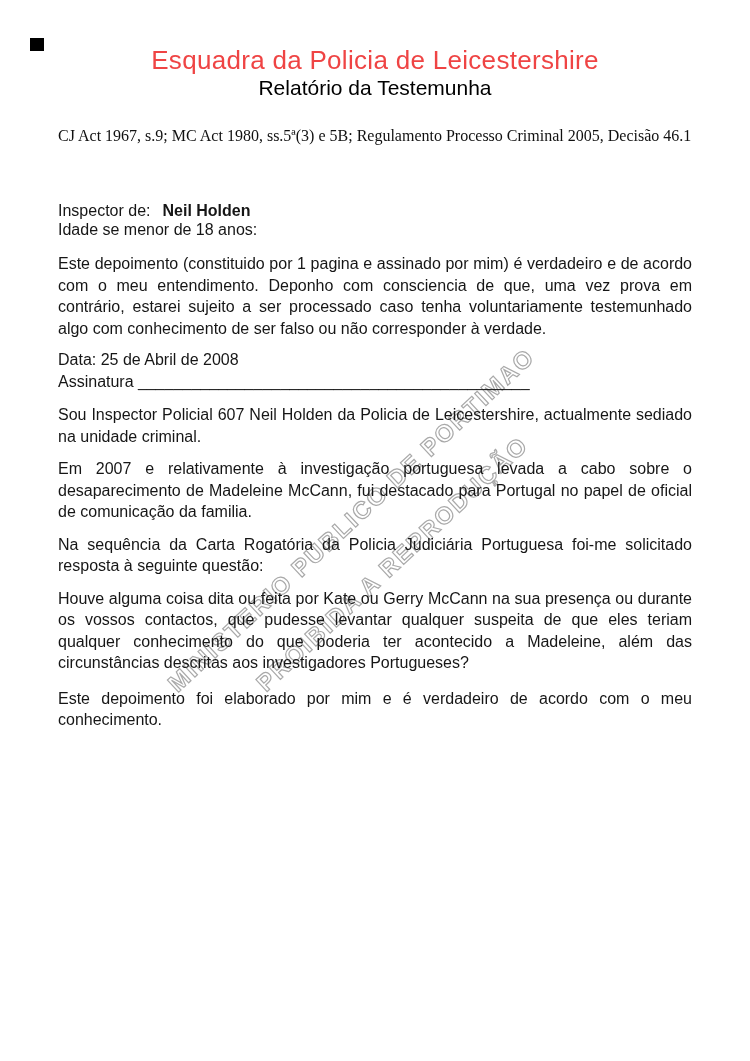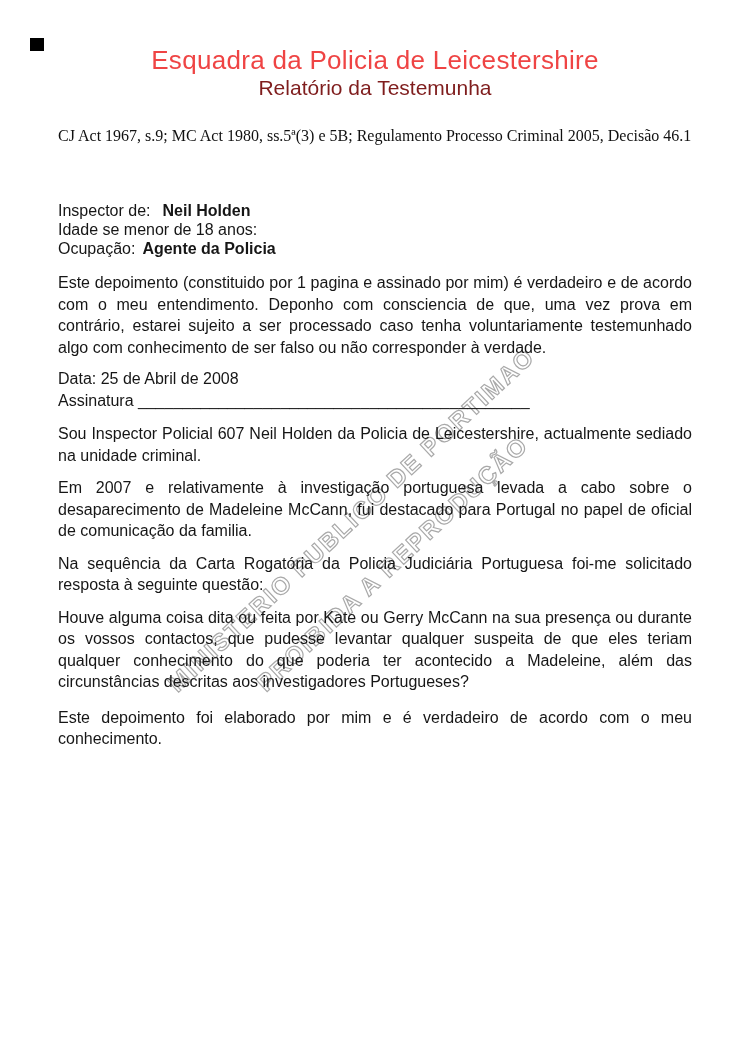--- a/index.html
+++ b/index.html
@@ -34,21 +34,21 @@
     line-height: 30px;
     letter-spacing: 0.3px;
     color: #ef4444;
   }
   .doc-subtitle {
     margin: 0;
     font-size: 21px;
     font-weight: 400;
     text-align: center;
     line-height: 26px;
-    color: #7f1d1d;
+    color: #000000;
   }
   .legal-ref {
     margin-top: 25px;
     font-family: "Liberation Serif", serif;
     font-size: 16px;
     line-height: 20px;
     color: #111111;
     white-space: nowrap;
   }
   .fields {
@@ -112,23 +112,20 @@
 
     <div class="legal-ref">CJ Act 1967, s.9; MC Act 1980, ss.5ª(3) e 5B; Regulamento Processo Criminal 2005, Decisão 46.1</div>
 
     <div class="fields">
       <div class="field-row">
         <span class="field-label">Inspector de:</span><span class="field-value wide-gap">Neil Holden</span>
       </div>
       <div class="field-row">
         <span class="field-label">Idade se menor de 18 anos:</span><span class="field-value"></span>
       </div>
-      <div class="field-row">
-        <span class="field-label">Ocupação:</span><span class="field-value">Agente da Policia</span>
-      </div>
     </div>
 
     <p class="para gap-lg">Este depoimento (constituido por 1 pagina e assinado por mim) é verdadeiro e de acordo com o meu entendimento. Deponho com consciencia de que, uma vez prova em contrário, estarei sujeito a ser processado caso tenha voluntariamente testemunhado algo com conhecimento de ser falso ou não corresponder à verdade.</p>
 
     <div class="date-sig-block">
       <div class="date-line">Data: 25 de Abril de 2008</div>
       <div class="sig-line">
         <span>Assinatura</span>
         <span class="sig-underscores">____________________________________________</span>
       </div>

